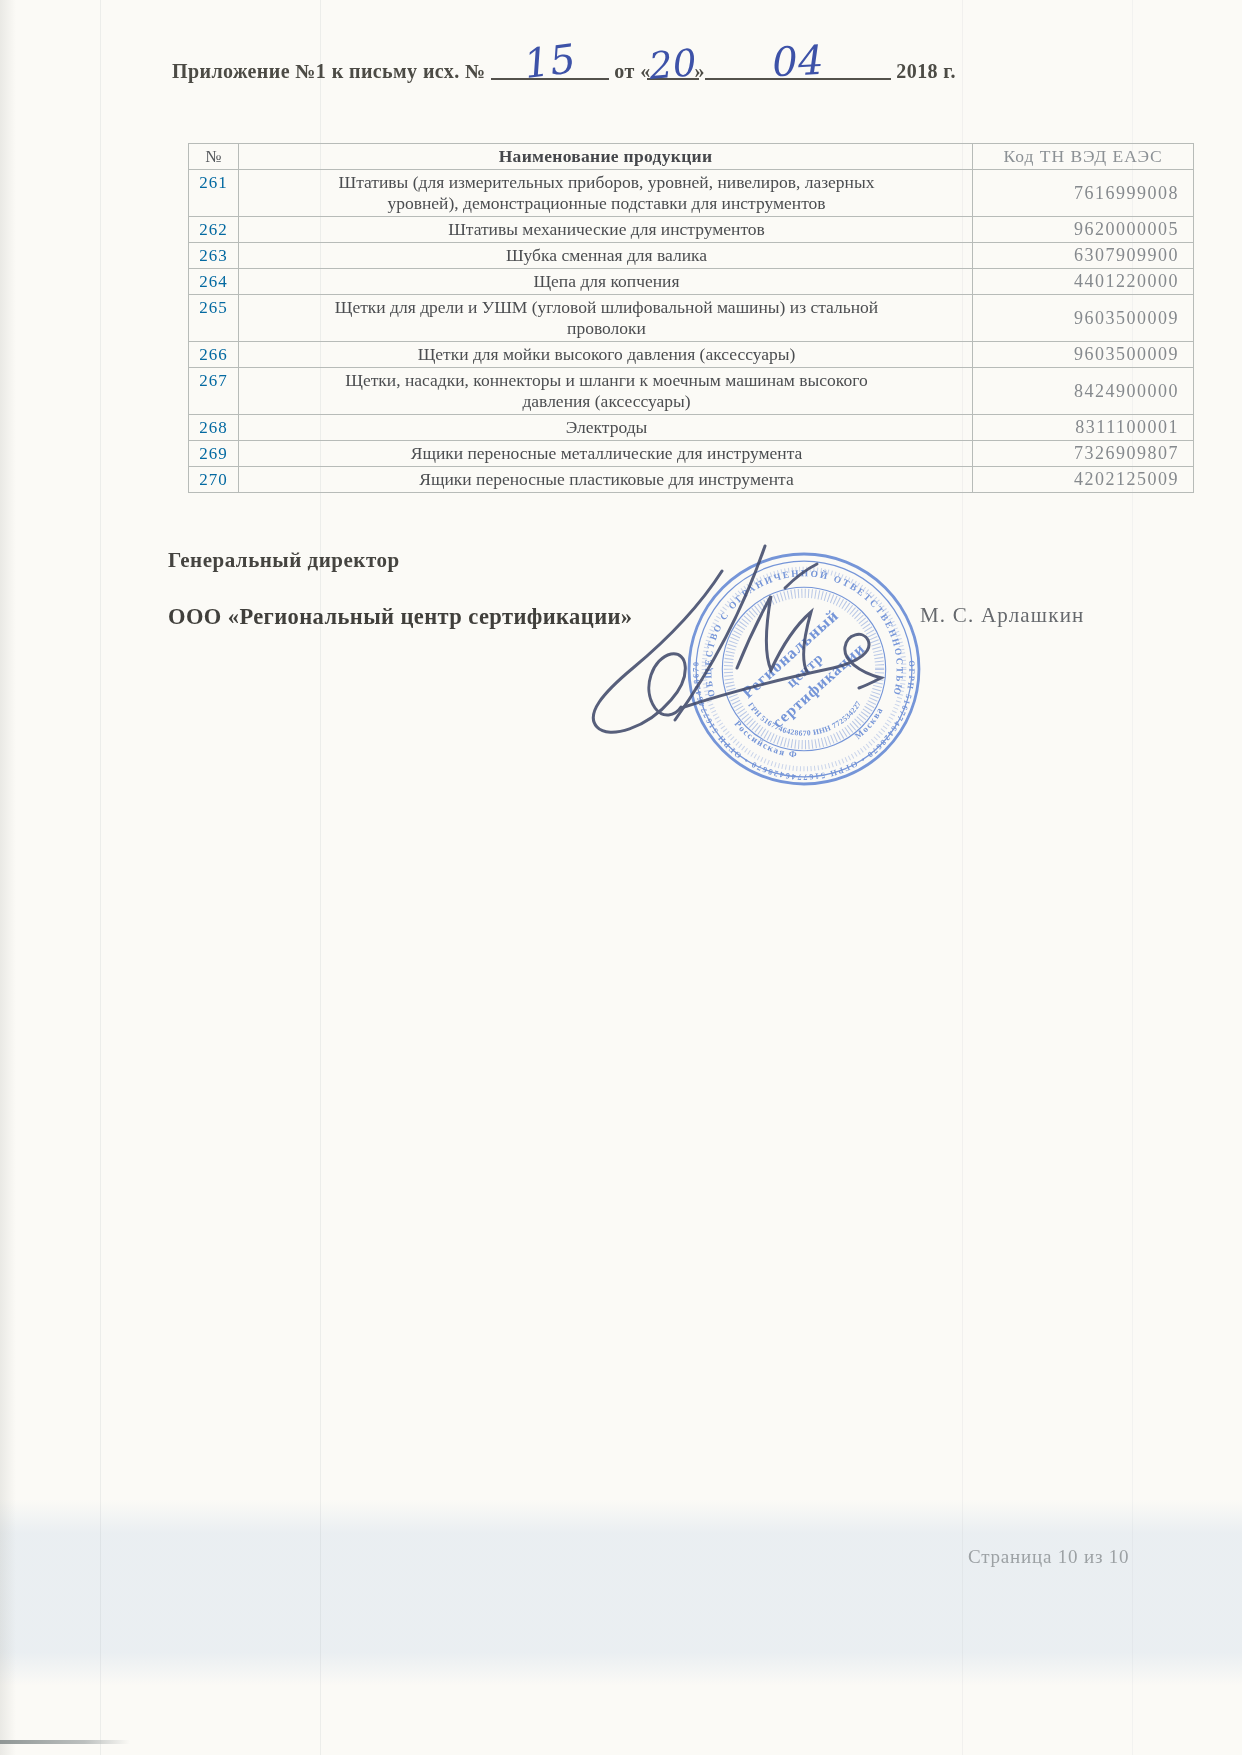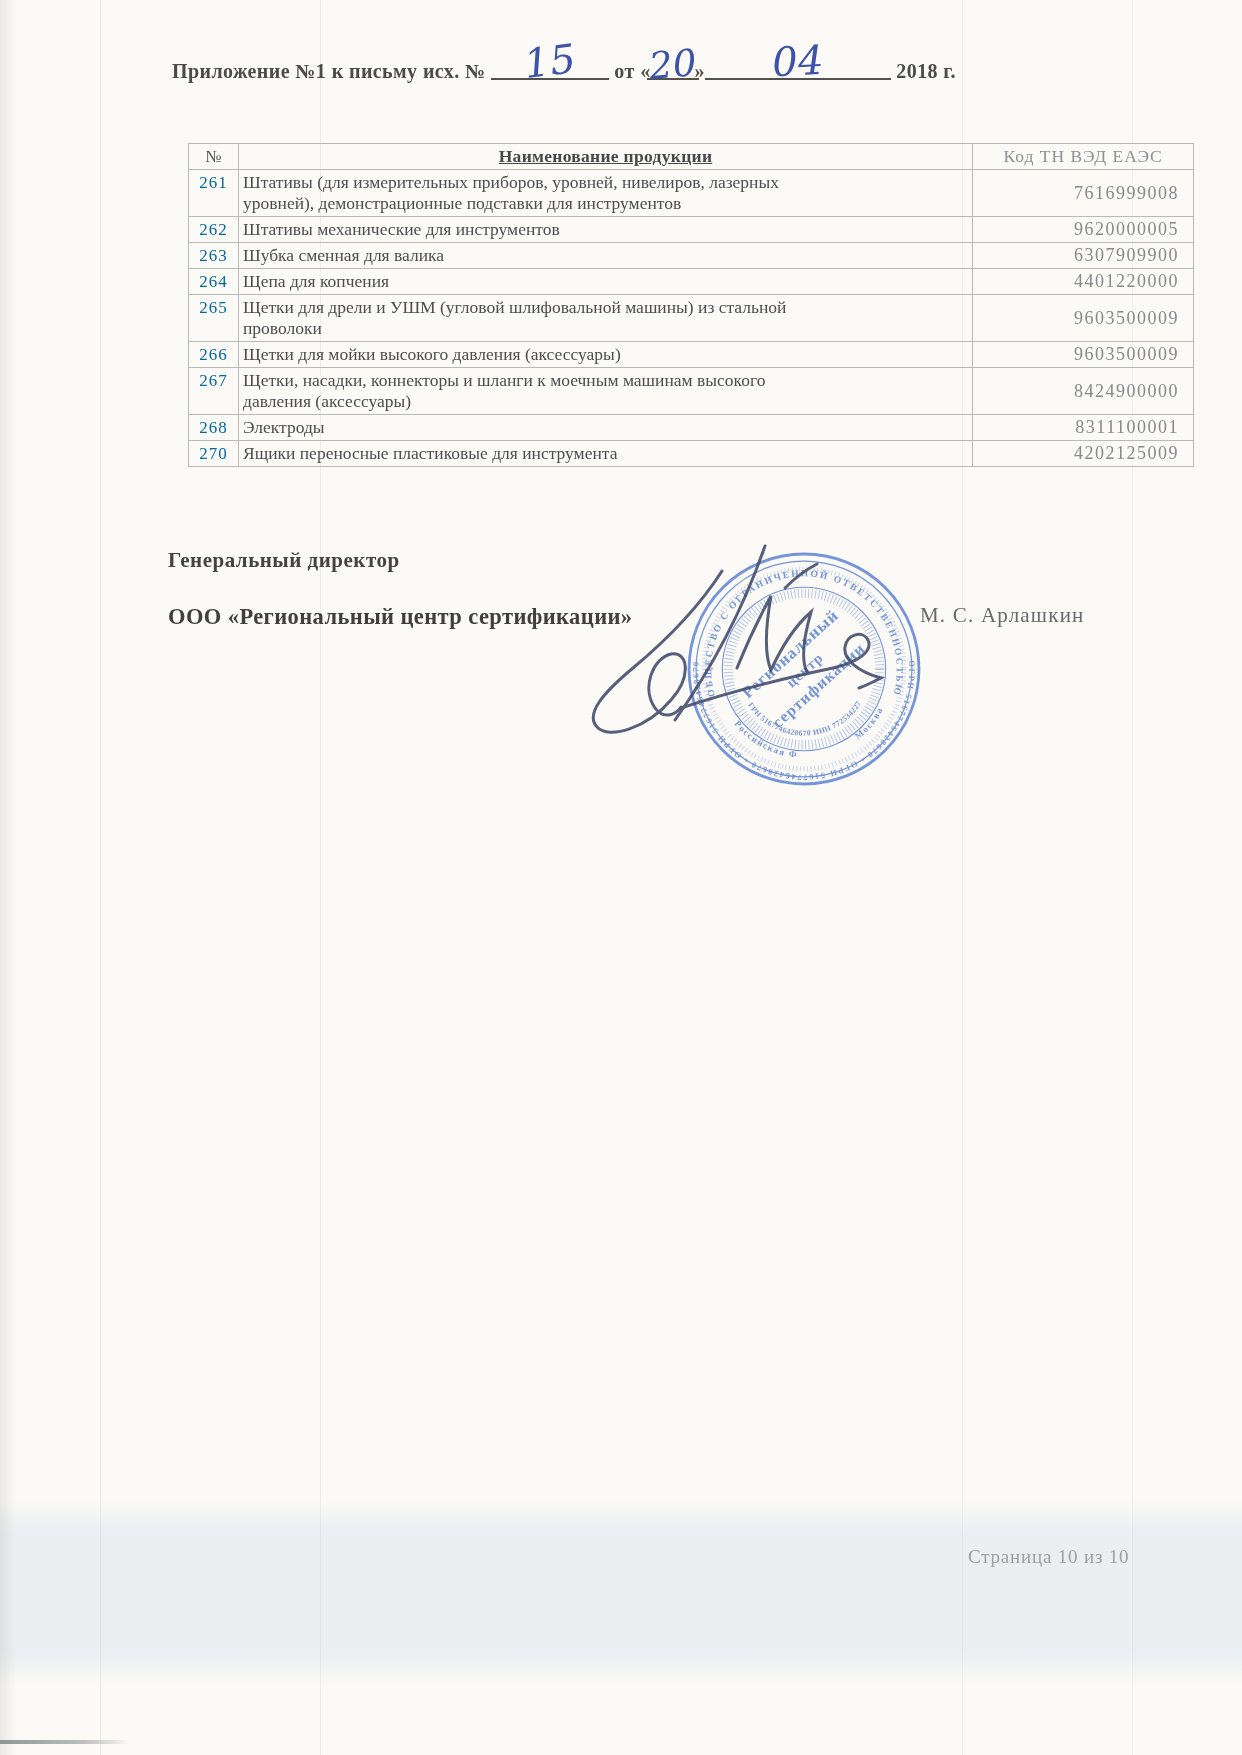--- a/index.html
+++ b/index.html
@@ -29,24 +29,24 @@
   .hw-num{font-size:40px;transform:translateX(-50%) rotate(-7deg);}
   .hw-day{font-size:37px;transform:translateX(-50%) rotate(-5deg);bottom:-8px;}
   .hw-month{font-size:40px;transform:translateX(-50%) rotate(-3deg);}
   
   .tbl-wrap{position:absolute;left:188px;top:143px;width:1005px;}
   table{width:100%;border-collapse:collapse;table-layout:fixed;}
   col.c1{width:50px;} col.c2{width:734px;} col.c3{width:221px;}
   th,td{border:1px solid #b7bbb8;padding:2px 8px;line-height:21px;font-weight:normal;}
   th{height:21px;}
   .h-num{font-size:17px;color:#55585c;text-align:center;}
-  .h-name{font-size:17.5px;font-weight:bold;color:#45474b;text-align:center;letter-spacing:.3px;text-decoration:underline;}
+  .h-name{font-size:17.5px;font-weight:bold;color:#45474b;text-align:center;letter-spacing:.3px;}
   .h-code{font-size:17.5px;color:#8c9195;text-align:center;letter-spacing:1px;}
   .c-num{font-size:17px;color:#0369a1;text-align:center;vertical-align:top;letter-spacing:1px;}
-  .c-name{font-size:17.5px;color:#4b4d50;text-align:left;padding-left:4px;white-space:pre-line;}
+  .c-name{font-size:17.5px;color:#4b4d50;text-align:center;padding-left:10px;white-space:pre-line;}
   .c-code{font-size:18px;color:#85898d;text-align:right;padding-right:14px;letter-spacing:1.5px;vertical-align:middle;}
   
   .dir-title{position:absolute;left:168px;top:548px;font-size:21px;font-weight:bold;color:#454440;letter-spacing:.5px;}
   .dir-company{position:absolute;left:168px;top:604px;font-size:22.5px;font-weight:bold;color:#403f3b;letter-spacing:.4px;}
   .dir-signer{position:absolute;left:920px;top:603px;font-size:21px;color:#66696d;letter-spacing:1.2px;}
   .stamp-svg{position:absolute;left:685px;top:550px;opacity:.93;}
   .sig-svg{position:absolute;left:575px;top:518px;}
   
   .page-footer{position:absolute;left:968px;top:1546px;font-size:19px;color:#9ca1a4;letter-spacing:.8px;}
 </style>
@@ -120,20 +120,25 @@
           <td class="c-name">Щетки, насадки, коннекторы и шланги к моечным машинам высокого
 давления (аксессуары)</td>
           <td class="c-code">8424900000</td>
         </tr>
         <tr>
           <td class="c-num">268</td>
           <td class="c-name">Электроды</td>
           <td class="c-code">8311100001</td>
         </tr>
         <tr>
+          <td class="c-num">269</td>
+          <td class="c-name">Ящики переносные металлические для инструмента</td>
+          <td class="c-code">7326909807</td>
+        </tr>
+        <tr>
           <td class="c-num">270</td>
           <td class="c-name">Ящики переносные пластиковые для инструмента</td>
           <td class="c-code">4202125009</td>
         </tr>
       </tbody>
   </table>
 </div>
 
 <div class="dir-title">Генеральный директор</div>
 <div class="dir-company">ООО «Региональный центр сертификации»</div>

